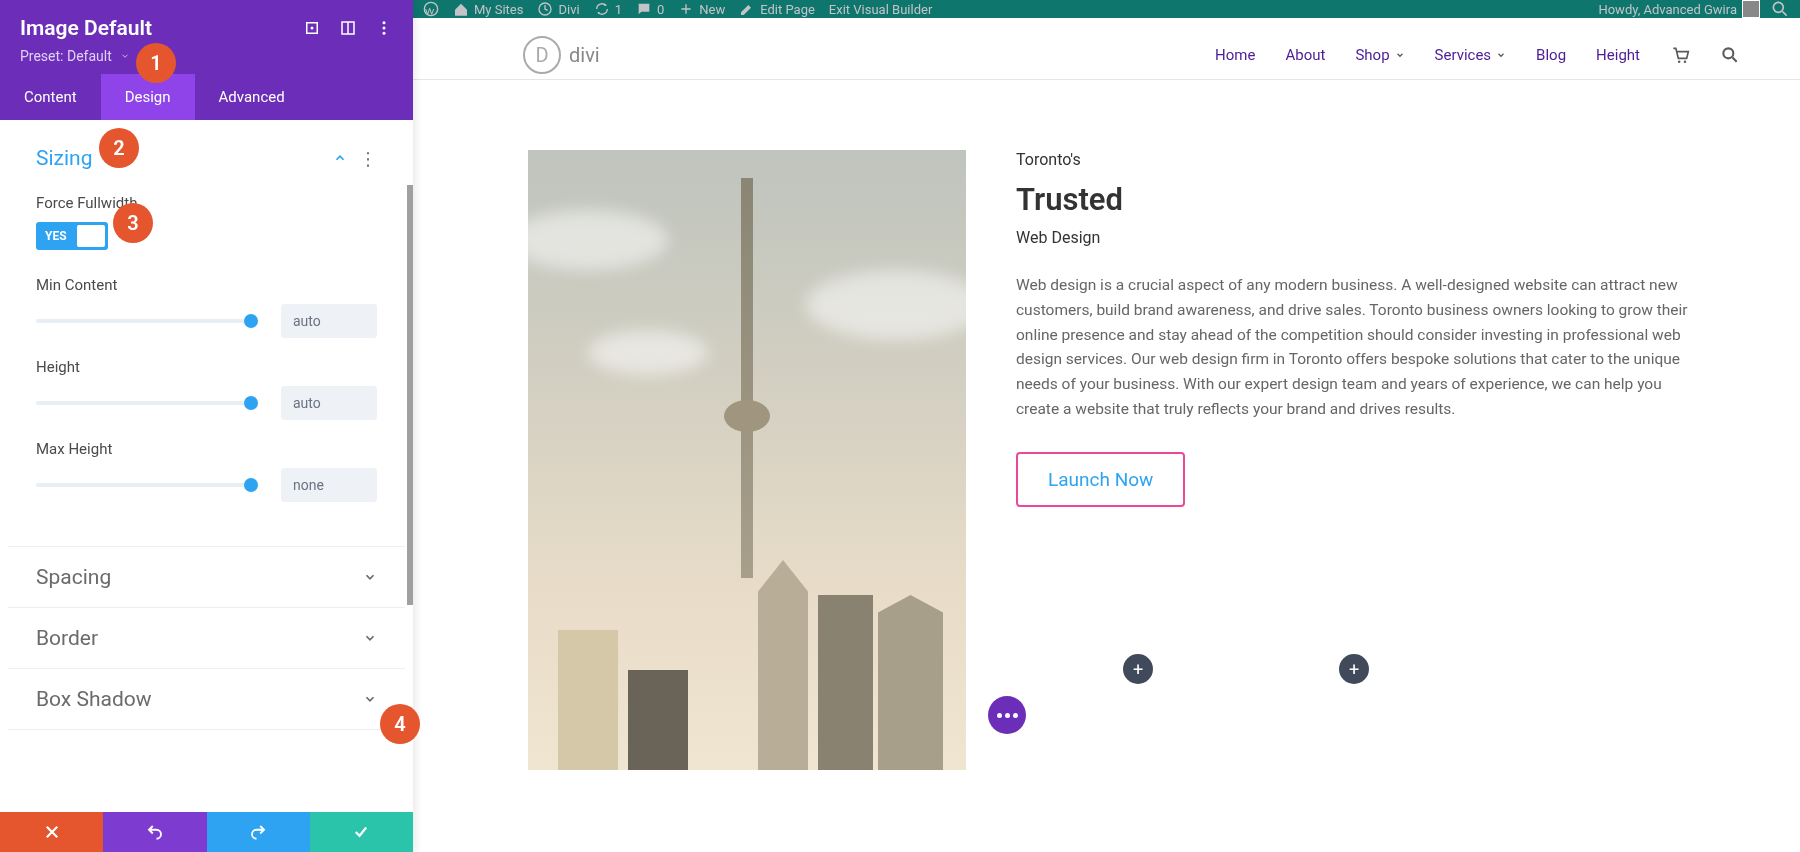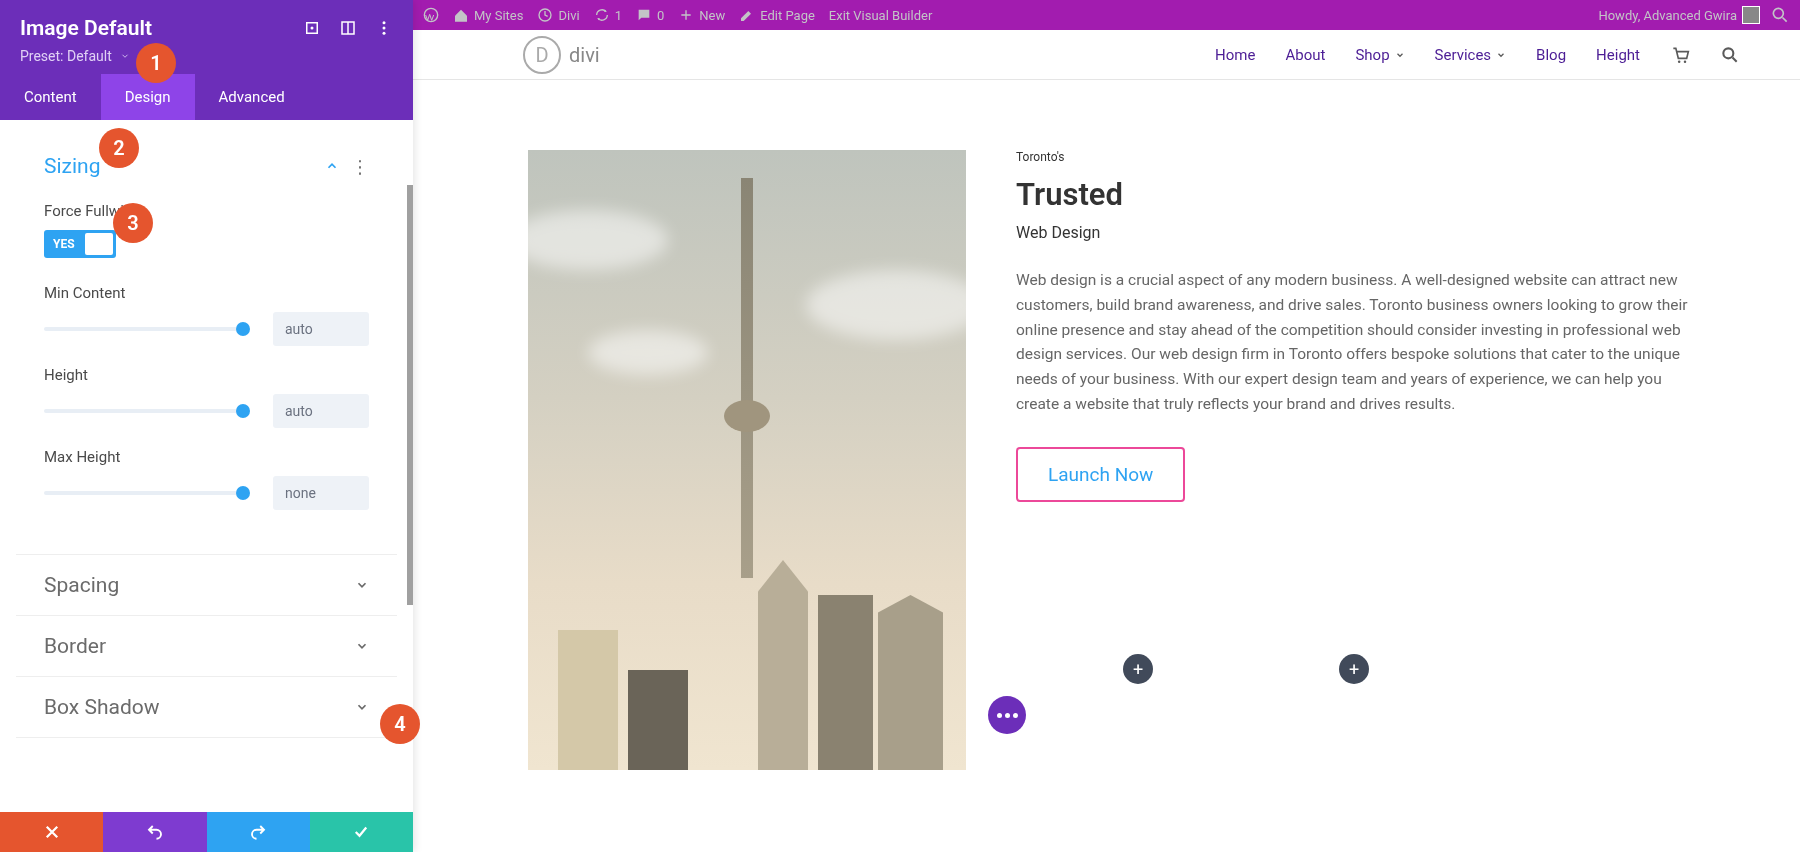--- a/index.html
+++ b/index.html
@@ -1,19 +1,19 @@
 <!DOCTYPE html>
 <html><head>
   <meta charset="utf-8">
   <style>
     * { margin: 0; padding: 0; box-sizing: border-box; }
     body { font-family: -apple-system, BlinkMacSystemFont, "Segoe UI", Roboto, sans-serif; width: 1800px; height: 852px; overflow: hidden; position: relative; }
 
     
-    .wp-admin-bar { position: absolute; top: 0; left: 413px; right: 0; height: 30px; background: #a21caf; color: #c3c4c7; display: flex; align-items: center; padding: 0 10px; font-size: 13px; z-index: 100; }
+    .wp-admin-bar { position: absolute; top: 0; left: 413px; right: 0; height: 18px; background: #0f766e; color: #c3c4c7; display: flex; align-items: center; padding: 0 10px; font-size: 13px; z-index: 100; }
     .wp-admin-bar .left-items { display: flex; align-items: center; gap: 14px; }
     .wp-admin-bar .right-items { margin-left: auto; display: flex; align-items: center; gap: 10px; }
     .wp-admin-bar .item { display: flex; align-items: center; gap: 5px; cursor: pointer; color: #c3c4c7; }
     .wp-icon { width: 16px; height: 16px; fill: currentColor; }
     .avatar { width: 18px; height: 18px; background: #888; border: 1px solid #fff; }
     .search-icon-wp { width: 20px; height: 20px; }
 
     
     .settings-panel { position: absolute; top: 0; left: 0; width: 413px; height: 100%; background: #fff; display: flex; flex-direction: column; z-index: 200; box-shadow: 2px 0 8px rgba(0,0,0,0.1); }
 
@@ -21,21 +21,21 @@
     .panel-title-row { display: flex; align-items: center; justify-content: space-between; }
     .panel-title { font-size: 21px; font-weight: 600; }
     .panel-icons { display: flex; gap: 18px; }
     .panel-icon { width: 18px; height: 18px; fill: #fff; cursor: pointer; }
     .preset-row { margin-top: 8px; display: flex; align-items: center; gap: 8px; font-size: 14px; color: #e0d0f5; }
 
     .tabs { display: flex; background: #6c2eb9; }
     .tab { flex: none; padding: 14px 24px; color: #fff; font-size: 15px; cursor: pointer; }
     .tab.active { background: #8e44e8; }
 
-    .panel-body { flex: 1; overflow-y: auto; padding: 16px; position: relative; }
+    .panel-body { flex: 1; overflow-y: auto; padding: 8px; position: relative; }
     .scroll-indicator { position: absolute; right: 0; top: 65px; width: 6px; height: 420px; background: #a0a0a0; z-index: 5; }
 
     .section { border-bottom: 1px solid #eee; }
     .section-header { display: flex; align-items: center; justify-content: space-between; padding: 18px 28px; cursor: pointer; }
     .section-title { font-size: 21px; color: #6b6b6b; }
     .section-title.active { color: #2ea3f2; }
     .section-header-right { display: flex; align-items: center; gap: 12px; }
     .chevron { width: 14px; height: 14px; fill: #6b6b6b; }
     .kebab { color: #6b6b6b; font-size: 18px; }
 
@@ -84,21 +84,21 @@
     .b3 { left: 230px; width: 50px; height: 210px; background: #b8ae98; clip-path: polygon(0 15%, 50% 0, 100% 15%, 100% 100%, 0 100%); }
     .b4 { left: 290px; width: 55px; height: 175px; background: #8a8270; }
     .b5 { left: 350px; width: 65px; height: 175px; background: #a89f8a; clip-path: polygon(0 10%, 50% 0, 100% 10%, 100% 100%, 0 100%); }
     .clouds { position: absolute; top: 40px; left: 0; right: 0; height: 200px; }
     .cloud { position: absolute; background: rgba(255,255,255,0.5); border-radius: 50%; filter: blur(8px); }
     .c1 { top: 20px; left: -20px; width: 160px; height: 60px; }
     .c2 { top: 80px; right: -20px; width: 180px; height: 70px; }
     .c3 { top: 140px; left: 60px; width: 120px; height: 45px; }
 
     .hero-text { flex: 1; padding-right: 100px; }
-    .hero-sub1 { font-size: 12px; color: #333; margin-bottom: 12px; }
+    .hero-sub1 { font-size: 16px; color: #333; margin-bottom: 12px; }
     .hero-title { font-size: 31px; font-weight: 600; color: #333; margin-bottom: 10px; }
     .hero-sub2 { font-size: 16px; color: #333; margin-bottom: 26px; }
     .hero-body { font-size: 15.5px; line-height: 1.6; color: #666; margin-bottom: 30px; }
     .cta { display: inline-block; padding: 14px 30px; border: 2px solid #ec4899; color: #2ea3f2; border-radius: 4px; font-size: 19px; cursor: pointer; }
 
     .add-circle { position: absolute; width: 30px; height: 30px; border-radius: 50%; background: #414a5a; color: #fff; display: flex; align-items: center; justify-content: center; font-size: 18px; cursor: pointer; }
     .fab { position: absolute; bottom: 118px; left: 575px; width: 38px; height: 38px; border-radius: 50%; background: #6c2eb9; display: flex; align-items: center; justify-content: center; gap: 3px; cursor: pointer; }
     .fab-dot { width: 5px; height: 5px; border-radius: 50%; background: #fff; }
   </style>
 </head>

